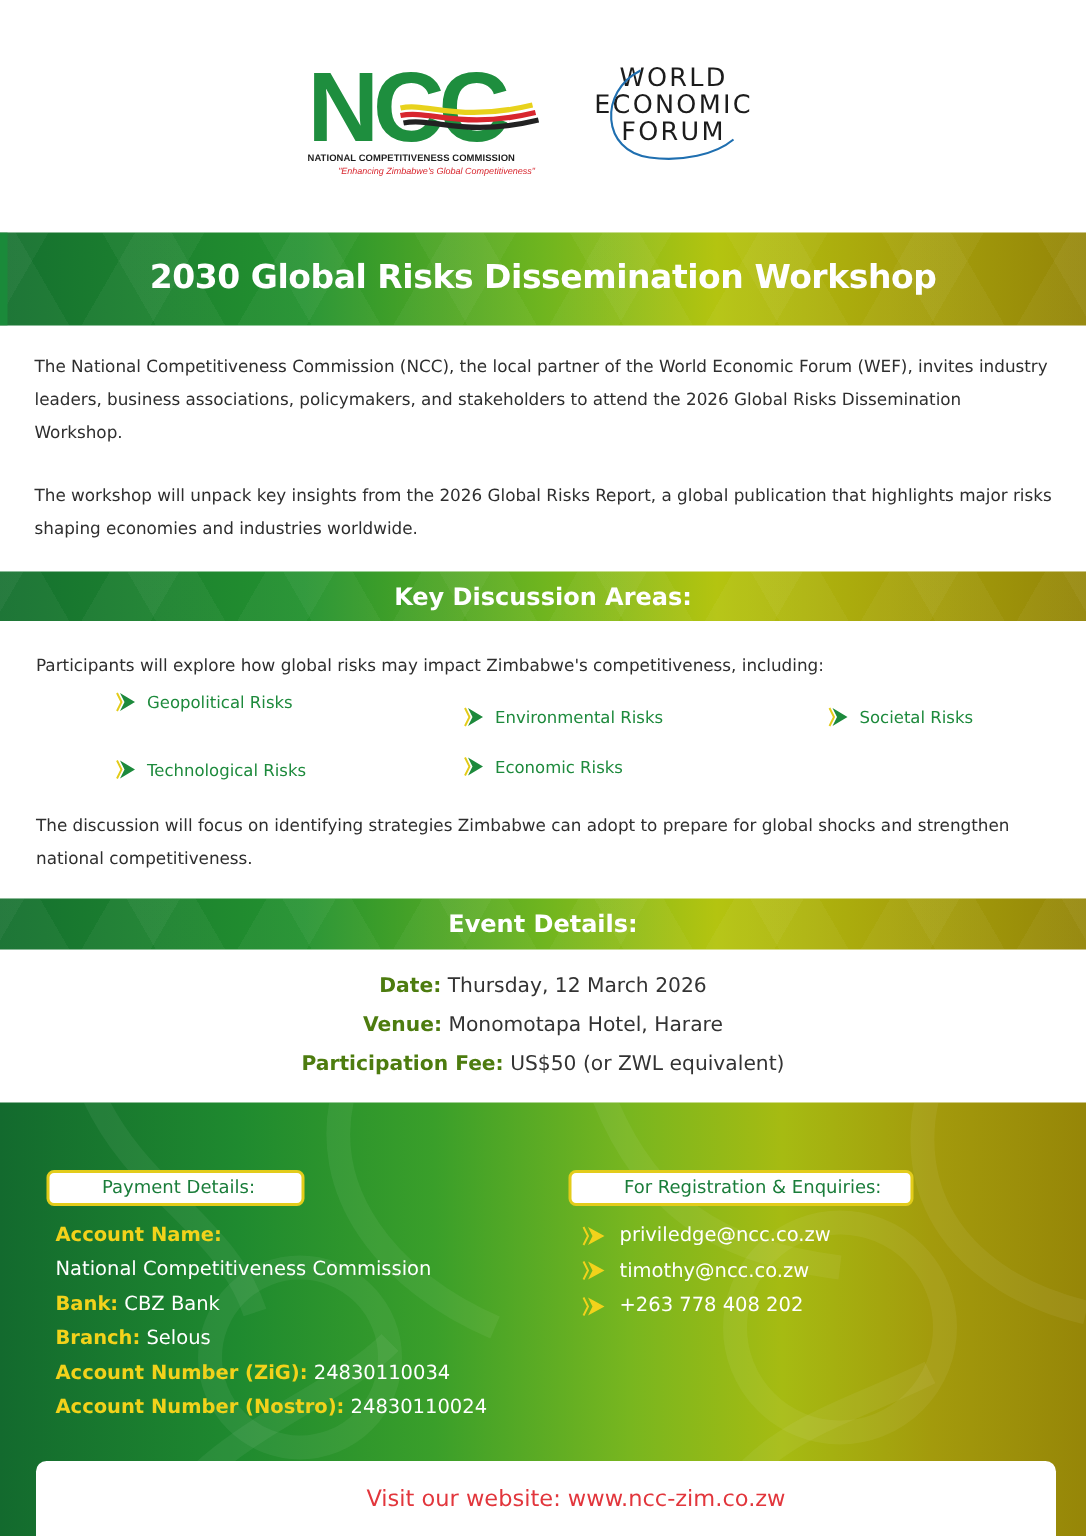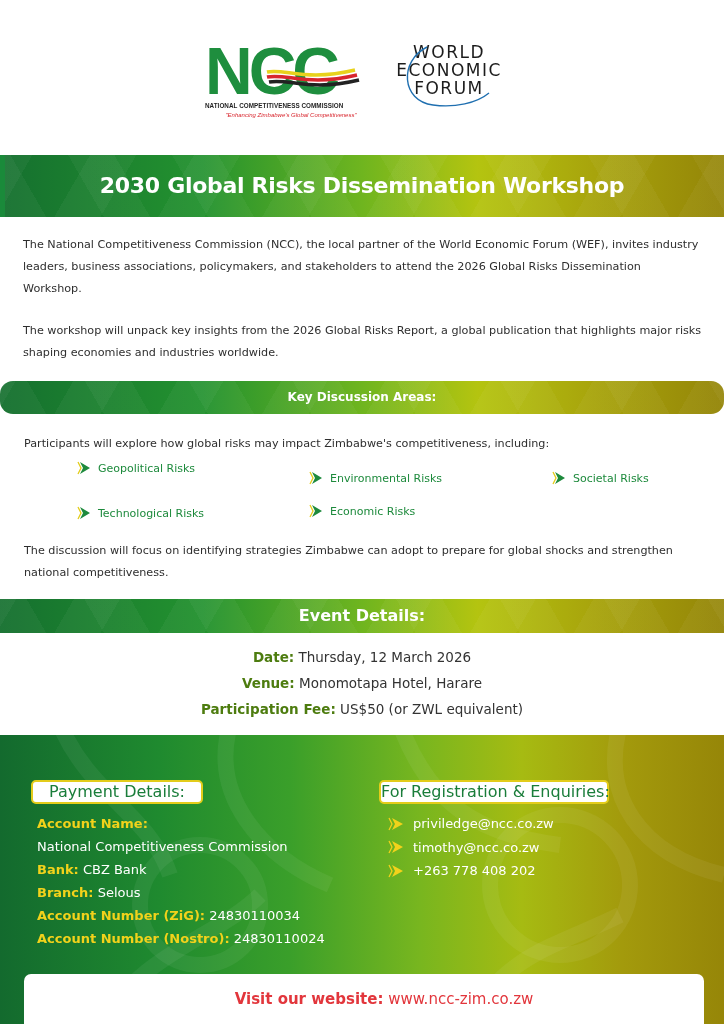--- a/index.html
+++ b/index.html
@@ -15,54 +15,54 @@
   .wef-text { position: absolute; left: 0; top: 0; font-family: "DejaVu Sans", sans-serif; font-size: 17px; line-height: 18px; color: #1c1c1c; letter-spacing: 1.5px; text-align: center; width: 128px; }
 
   .band { position: absolute; left: 0; width: 724px; color: #fff; text-align: center; font-family: "DejaVu Sans", sans-serif; font-weight: bold;
           background: linear-gradient(90deg, #15702f 0%, #23922f 28%, #6fb51f 50%, #b4c410 66%, #a8a40c 82%, #948508 100%); overflow: hidden; }
   .band::before { content: ""; position: absolute; inset: 0;
           background: repeating-linear-gradient(60deg, rgba(255,255,255,0.04) 0 40px, rgba(255,255,255,0) 40px 90px),
                       repeating-linear-gradient(-60deg, rgba(255,255,255,0.04) 0 40px, rgba(255,255,255,0) 40px 90px); }
   .band span { position: relative; }
   .band-title { top: 155px; height: 62px; font-size: 22px; line-height: 62px; letter-spacing: -0.3px; }
   .band-title::after { content: ""; position: absolute; left: 0; top: 0; width: 5px; height: 100%; background: #1a8a3a; }
-  .band-key { top: 381px; height: 33px; font-size: 12px; line-height: 33px; border-radius: 13px; }
+  .band-key { top: 381px; height: 33px; font-size: 16px; line-height: 33px; }
   .band-event { top: 599px; height: 34px; font-size: 16px; line-height: 34px; font-weight: normal; }
   .band-event span { font-weight: bold; }
 
   .intro { position: absolute; left: 23px; top: 234px; width: 680px; font-size: 11.2px; line-height: 22px; color: #2e2e2e; }
   .intro p + p { margin-top: 20px; }
 
   .kda-lead { position: absolute; left: 24px; top: 437px; font-size: 11.2px; color: #2e2e2e; white-space: nowrap; }
   .risk { position: absolute; display: flex; align-items: center; font-size: 11px; color: #1d8a3c; white-space: nowrap; }
   .risk .chev { width: 14px; height: 14px; margin-right: 7px; }
   .kda-close { position: absolute; left: 24px; top: 540px; width: 680px; font-size: 11.2px; line-height: 22px; color: #2e2e2e; }
 
   .event { position: absolute; left: 0; top: 644px; width: 724px; text-align: center; font-size: 13.5px; line-height: 26px; color: #333; }
   .event .lbl { color: #4d7c0f; font-weight: bold; }
 
   .footer { position: absolute; left: 0; top: 735px; width: 724px; height: 289px;
             background: linear-gradient(90deg, #136a2e 0%, #1f8a2f 22%, #3a9f2a 40%, #78b61f 58%, #a6bb12 72%, #a39a0c 86%, #968608 100%); overflow: hidden; }
   .footer .pattern { position: absolute; inset: 0; }
 
   .pill { position: absolute; height: 24px; background: #fff; border: 2.5px solid #e3cc1a; border-radius: 5px;
-          font-size: 16px; line-height: 19px; color: #1a7d3a; text-align: center; white-space: nowrap; }
+          font-size: 12px; line-height: 19px; color: #1a7d3a; text-align: left; white-space: nowrap; padding-left: 35px; }
   .pay-pill { left: 31px; top: 780px; width: 172px; }
   .reg-pill { left: 379px; top: 780px; width: 230px; }
 
   .pay { position: absolute; left: 37px; top: 812px; font-size: 13px; line-height: 23px; color: #fff; white-space: nowrap; }
   .pay .k { color: #f2d21b; font-weight: bold; }
 
   .contacts { position: absolute; left: 388px; top: 812px; }
   .contact { display: flex; align-items: center; height: 23.5px; font-size: 13px; color: #fff; white-space: nowrap; }
   .contact .chev { width: 16px; height: 14px; margin-right: 9px; }
 
   .web-card { position: absolute; left: 24px; top: 974px; width: 680px; height: 60px; background: #fff; border-radius: 7px; text-align: center;
               font-size: 15px; line-height: 50px; color: #e2363c; }
-  .web-card .k { font-weight: bold; margin-left: 40px; }
+  .web-card .k { font-weight: normal; margin-left: 40px; }
 </style>
 </head>
 <body>
 
 <div class="logo-row">
   <div class="ncc-logo">
     <svg class="ncc-letters" viewBox="0 0 168 60">
       <text x="0" y="52" font-family="Liberation Sans, sans-serif" font-weight="bold" font-size="66" fill="#1e8e3e" letter-spacing="-4">NCC</text>
       <path d="M62 30 C80 26, 100 40, 150 28" stroke="#e8d21c" stroke-width="3.5" fill="none"></path>
       <path d="M62 35 C82 31, 102 45, 152 33" stroke="#d8262e" stroke-width="3.5" fill="none"></path>

